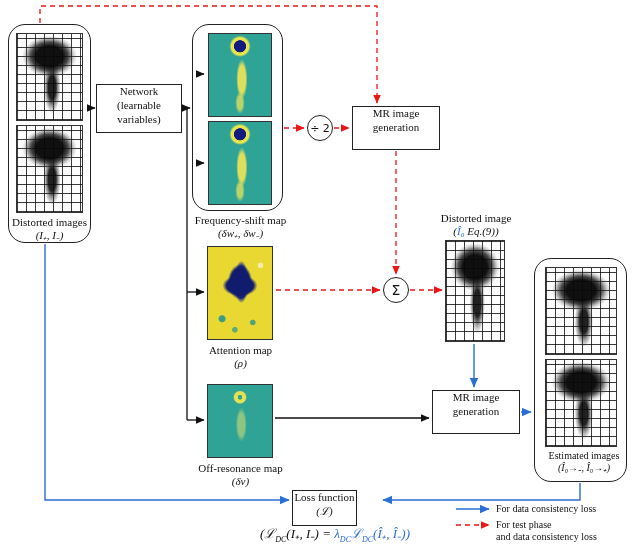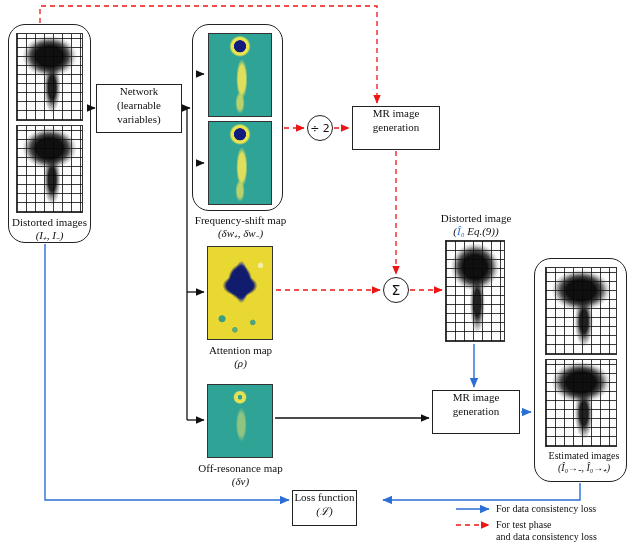--- a/index.html
+++ b/index.html
@@ -160,18 +160,19 @@
       <div>Estimated images</div>
       <div class="sym">(Î₀→₋, Î₀→₊)</div>
     </div>
   </div>
 
   <div class="box center-text" style="left:292px;top:490px;width:65px;height:36px;">
     <div>Loss function</div>
     <div class="sym">(ℒ)</div>
   </div>
 
+  <div id="formula"><span><span>(ℒ</span><sub>DC</sub><span>(I₊, I₋) = </span></span><span class="blue"><span>λ</span><sub>DC</sub><span>ℒ</span><sub>DC</sub><span>(Î₊, Î₋))</span></span></div>
 
   <div class="legend-txt" style="left:496px;top:503px;">For data consistency loss</div>
   <div class="legend-txt" style="left:496px;top:519px;">For test phase</div>
   <div class="legend-txt" style="left:496px;top:531px;">and data consistency loss</div>
 
 </div>
 
 </body></html>

